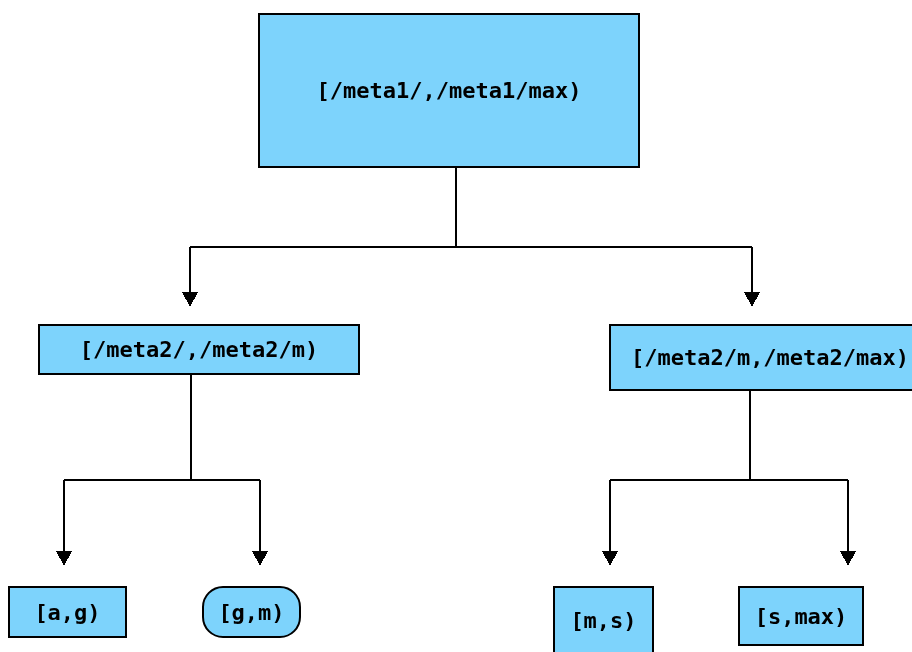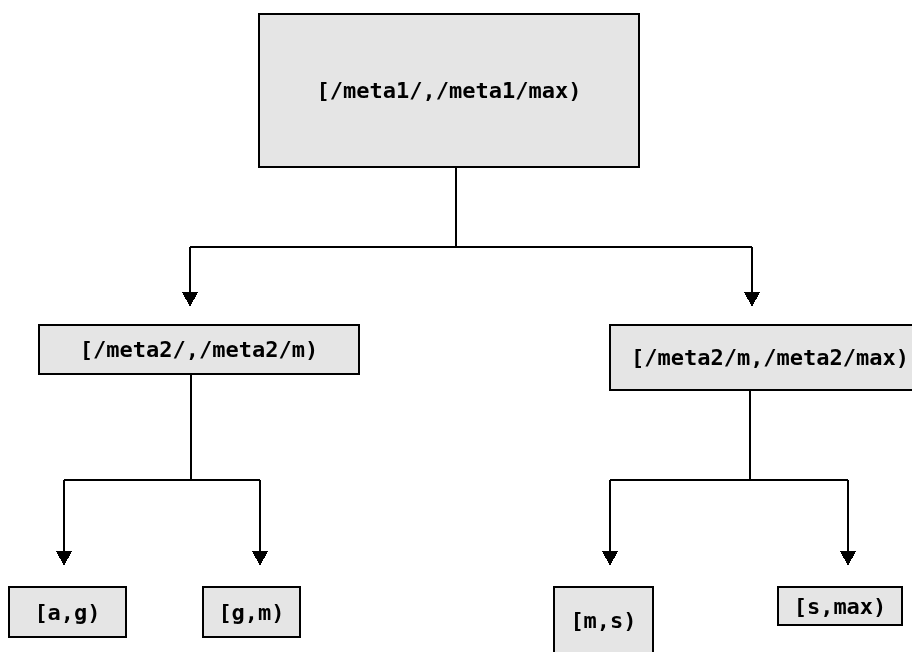--- a/index.html
+++ b/index.html
@@ -19,38 +19,38 @@
     left: 0;
     top: 0;
     width: 912px;
     height: 652px;
     display: block;
   }
   .node {
     position: absolute;
     box-sizing: border-box;
     border: 2px solid #000000;
-    background: #e5e5e5;
+    background: #7dd3fc;
     display: flex;
     align-items: center;
     justify-content: center;
     font-family: "DejaVu Sans Mono", "Liberation Mono", monospace;
     font-weight: bold;
     font-size: 22px;
     color: #000000;
     white-space: nowrap;
     letter-spacing: 0;
   }
   .node-root  { left: 258px; top: 13px;  width: 382px; height: 155px; }
   .node-left  { left: 22px;  top: 324px; width: 322px; height: 51px; margin-left: 16px; }
   .node-right { left: 583px; top: 324px; width: 322px; height: 67px; margin-left: 26px; }
   .node-ll    { left: 8px;   top: 586px; width: 119px; height: 52px; }
-  .node-lr    { left: 202px; top: 586px; width: 99px;  height: 52px; }
+  .node-lr    { left: 202px; top: 586px; width: 99px;  height: 52px; border-radius: 21px; }
   .node-rl    { left: 553px; top: 586px; width: 101px; height: 68px; }
-  .node-rr    { left: 777px; top: 586px; width: 126px; height: 40px; }
+  .node-rr    { left: 738px; top: 586px; width: 126px; height: 60px; }
 </style>
 </head>
 <body>
 
 <div class="canvas">
 
   <svg class="edges" viewBox="0 0 912 652" xmlns="http://www.w3.org/2000/svg" shape-rendering="crispEdges">
     <g stroke="#000000" stroke-width="2" fill="none">
       <path d="M456 168 V247 M190 247 H752 M190 247 V292 M752 247 V292"></path>
       <path d="M191 375 V480 M64 480 H260 M64 480 V551 M260 480 V551"></path>

